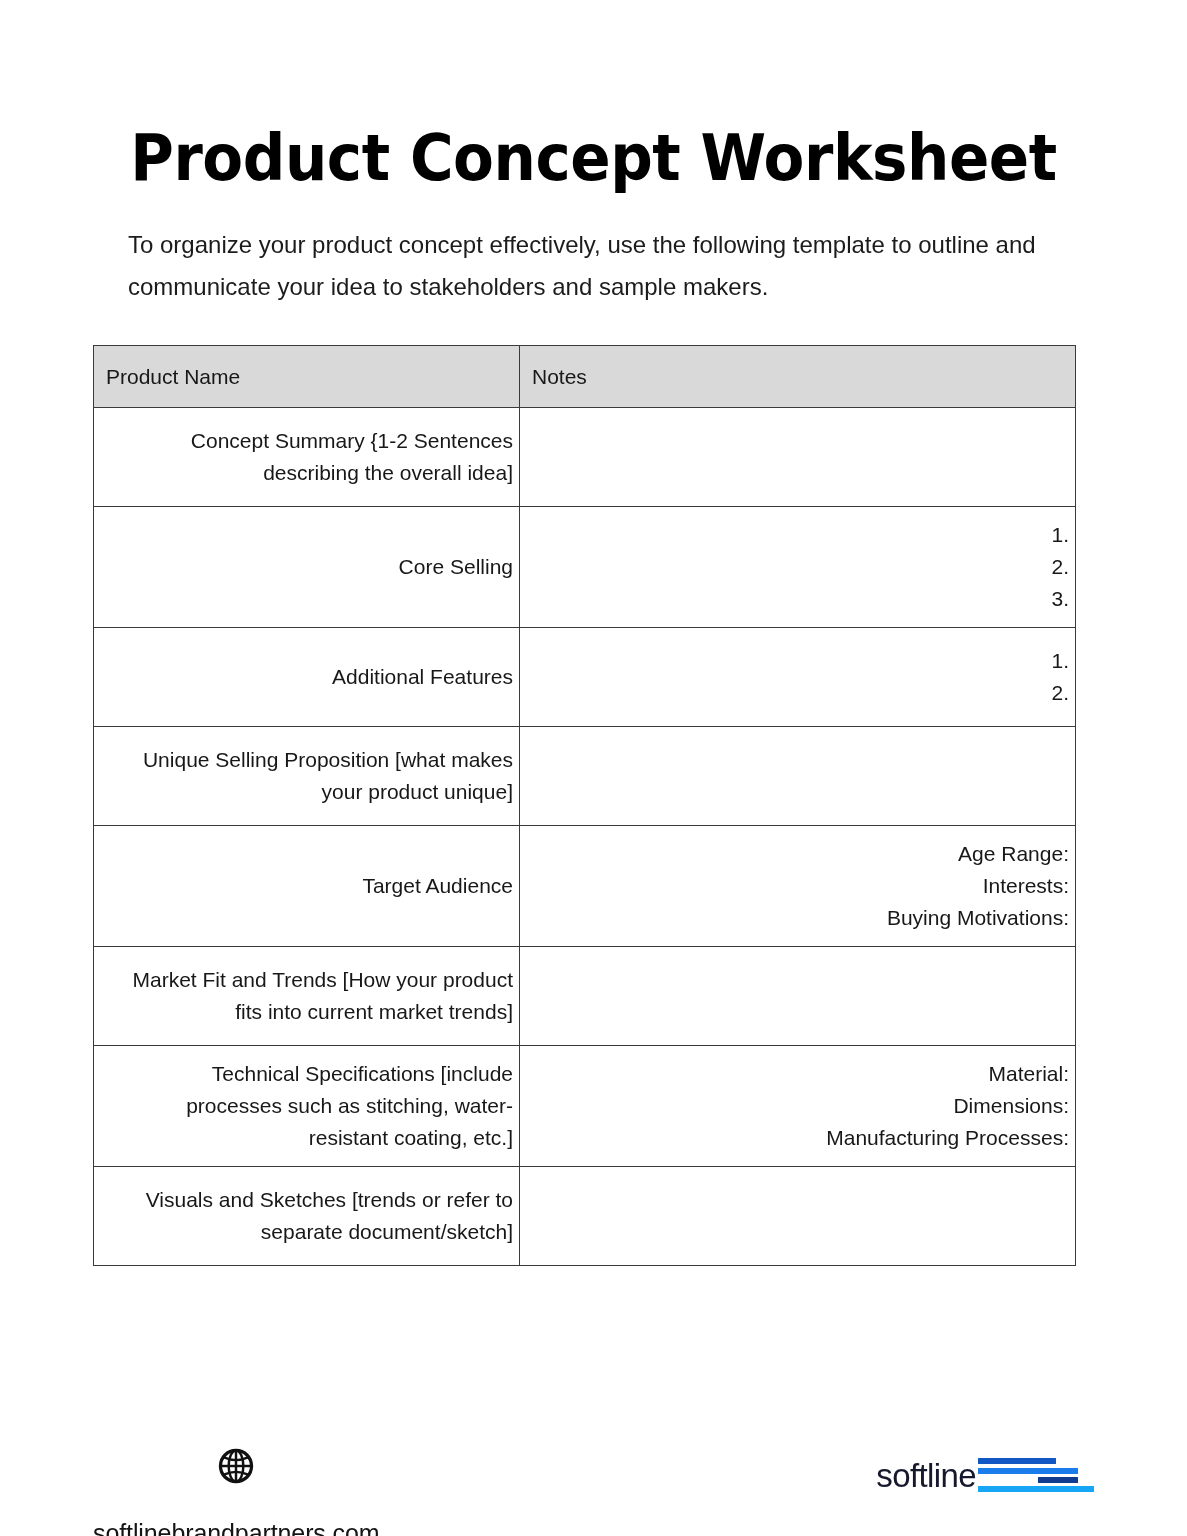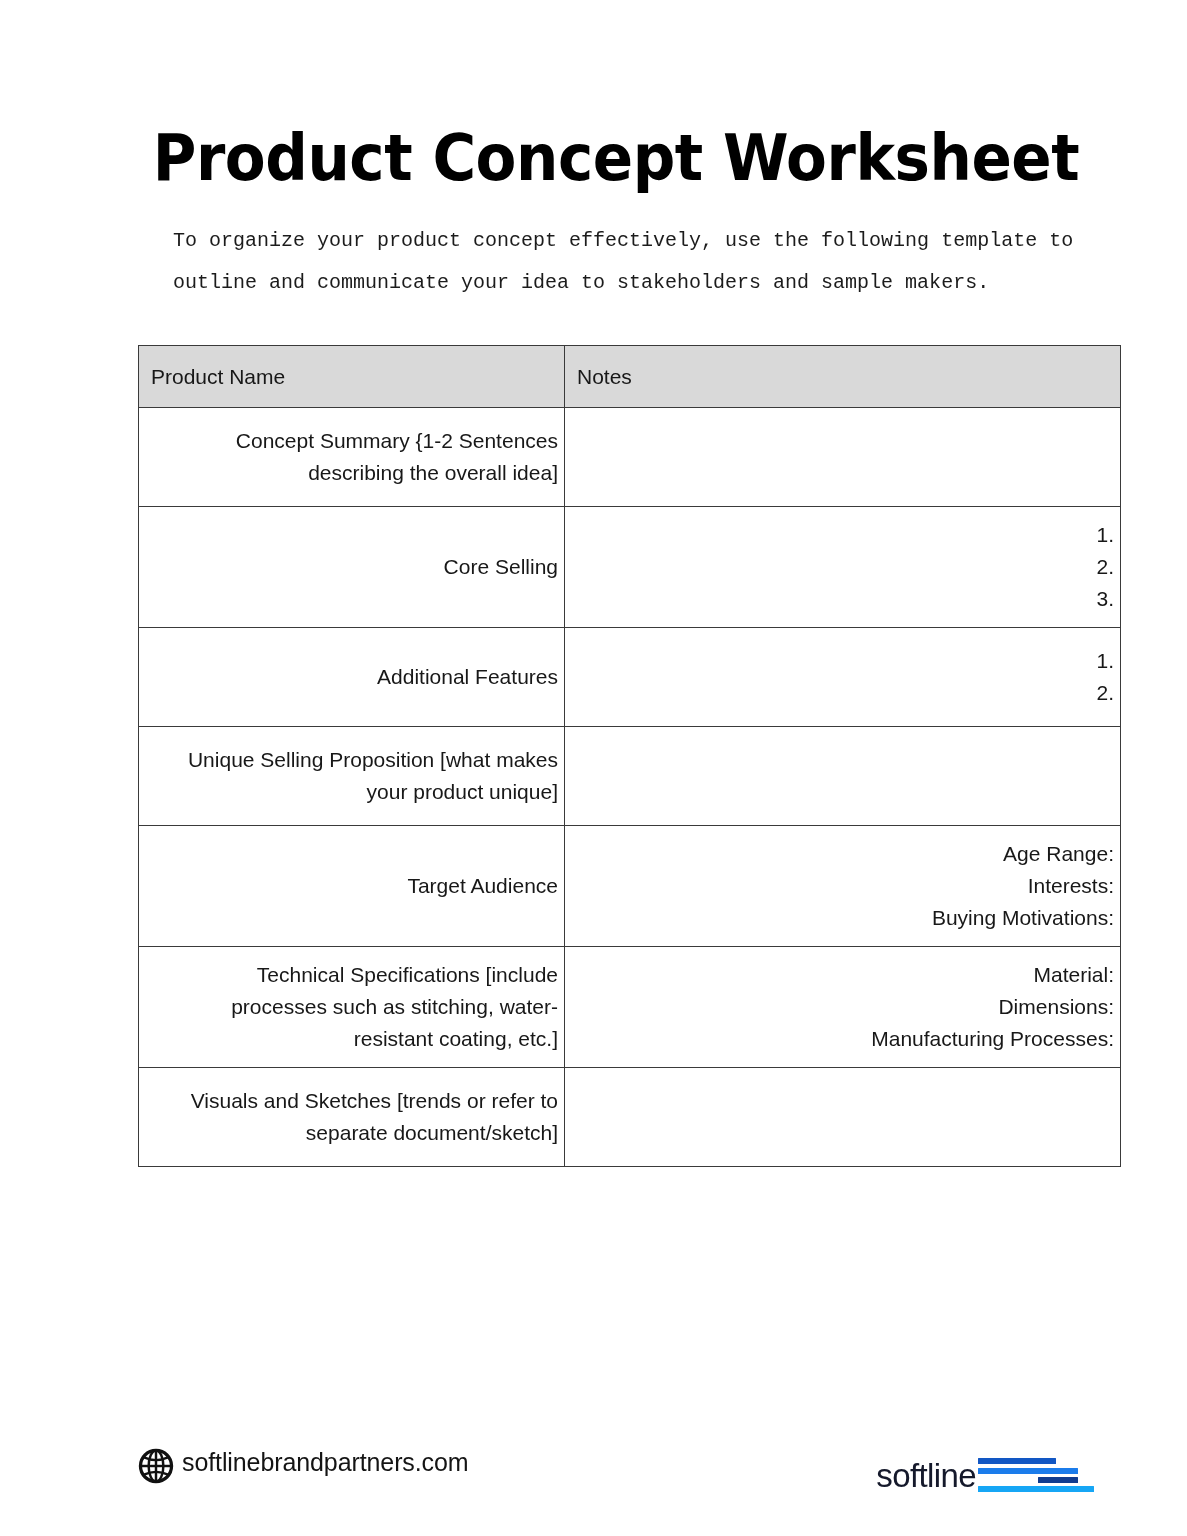--- a/index.html
+++ b/index.html
@@ -14,21 +14,20 @@
     font-family: "Liberation Sans", sans-serif;
     color: #1a1a1a;
     overflow: hidden;
   }
 
   
   .page {
     position: absolute;
     inset: 0;
     background: #ffffff;
-    margin-left: 45px;
   }
 
   
   .doc-title {
     position: absolute;
     left: 0;
     right: 0;
     top: 78px;
     text-align: center;
     font-family: "DejaVu Sans", sans-serif;
@@ -41,24 +40,24 @@
     transform-origin: center top;
     white-space: nowrap;
   }
 
   
   .intro {
     position: absolute;
     left: 128px;
     top: 200px;
     width: 930px;
-    font-size: 20px;
+    font-size: 24px;
     line-height: 42px;
     color: #1c1c1c;
-    font-family: Liberation Mono, monospace;
+    font-family: Liberation Sans, sans-serif;
   }
 
   
   .sheet-table {
     position: absolute;
     left: 93px;
     top: 345px;
     width: 982px;
     border-collapse: collapse;
     table-layout: fixed;
@@ -109,22 +108,24 @@
     left: 93px;
     right: 93px;
     top: 1448px;
     height: 64px;
   }
   .footer-left {
     position: absolute;
     left: 0;
     top: 0;
     display: flex;
-    gap: 8px;
+    align-items: center;
+    gap: 35px;
     height: 56px;
+    flex-direction: column;
   }
   .globe-icon {
     width: 36px;
     height: 36px;
     display: block;
     flex: 0 0 auto;
   }
   .site-url {
     font-size: 25px;
     color: #141414;
@@ -245,20 +246,31 @@
             <span class="cell-lines">
               <span class="ln">Age Range:</span>
               <span class="ln">Interests:</span>
               <span class="ln">Buying Motivations:</span>
             </span>
           </td>
         </tr>
         <tr>
           <td>
             <span class="cell-lines">
+              <span class="ln">Market Fit and Trends [How your product</span>
+              <span class="ln">fits into current market trends]</span>
+            </span>
+          </td>
+          <td class="notes-cell">
+            <span class="cell-lines"></span>
+          </td>
+        </tr>
+        <tr>
+          <td>
+            <span class="cell-lines">
               <span class="ln">Technical Specifications [include</span>
               <span class="ln">processes such as stitching, water-</span>
               <span class="ln">resistant coating, etc.]</span>
             </span>
           </td>
           <td class="notes-cell">
             <span class="cell-lines">
               <span class="ln">Material:</span>
               <span class="ln">Dimensions:</span>
               <span class="ln">Manufacturing Processes:</span>

